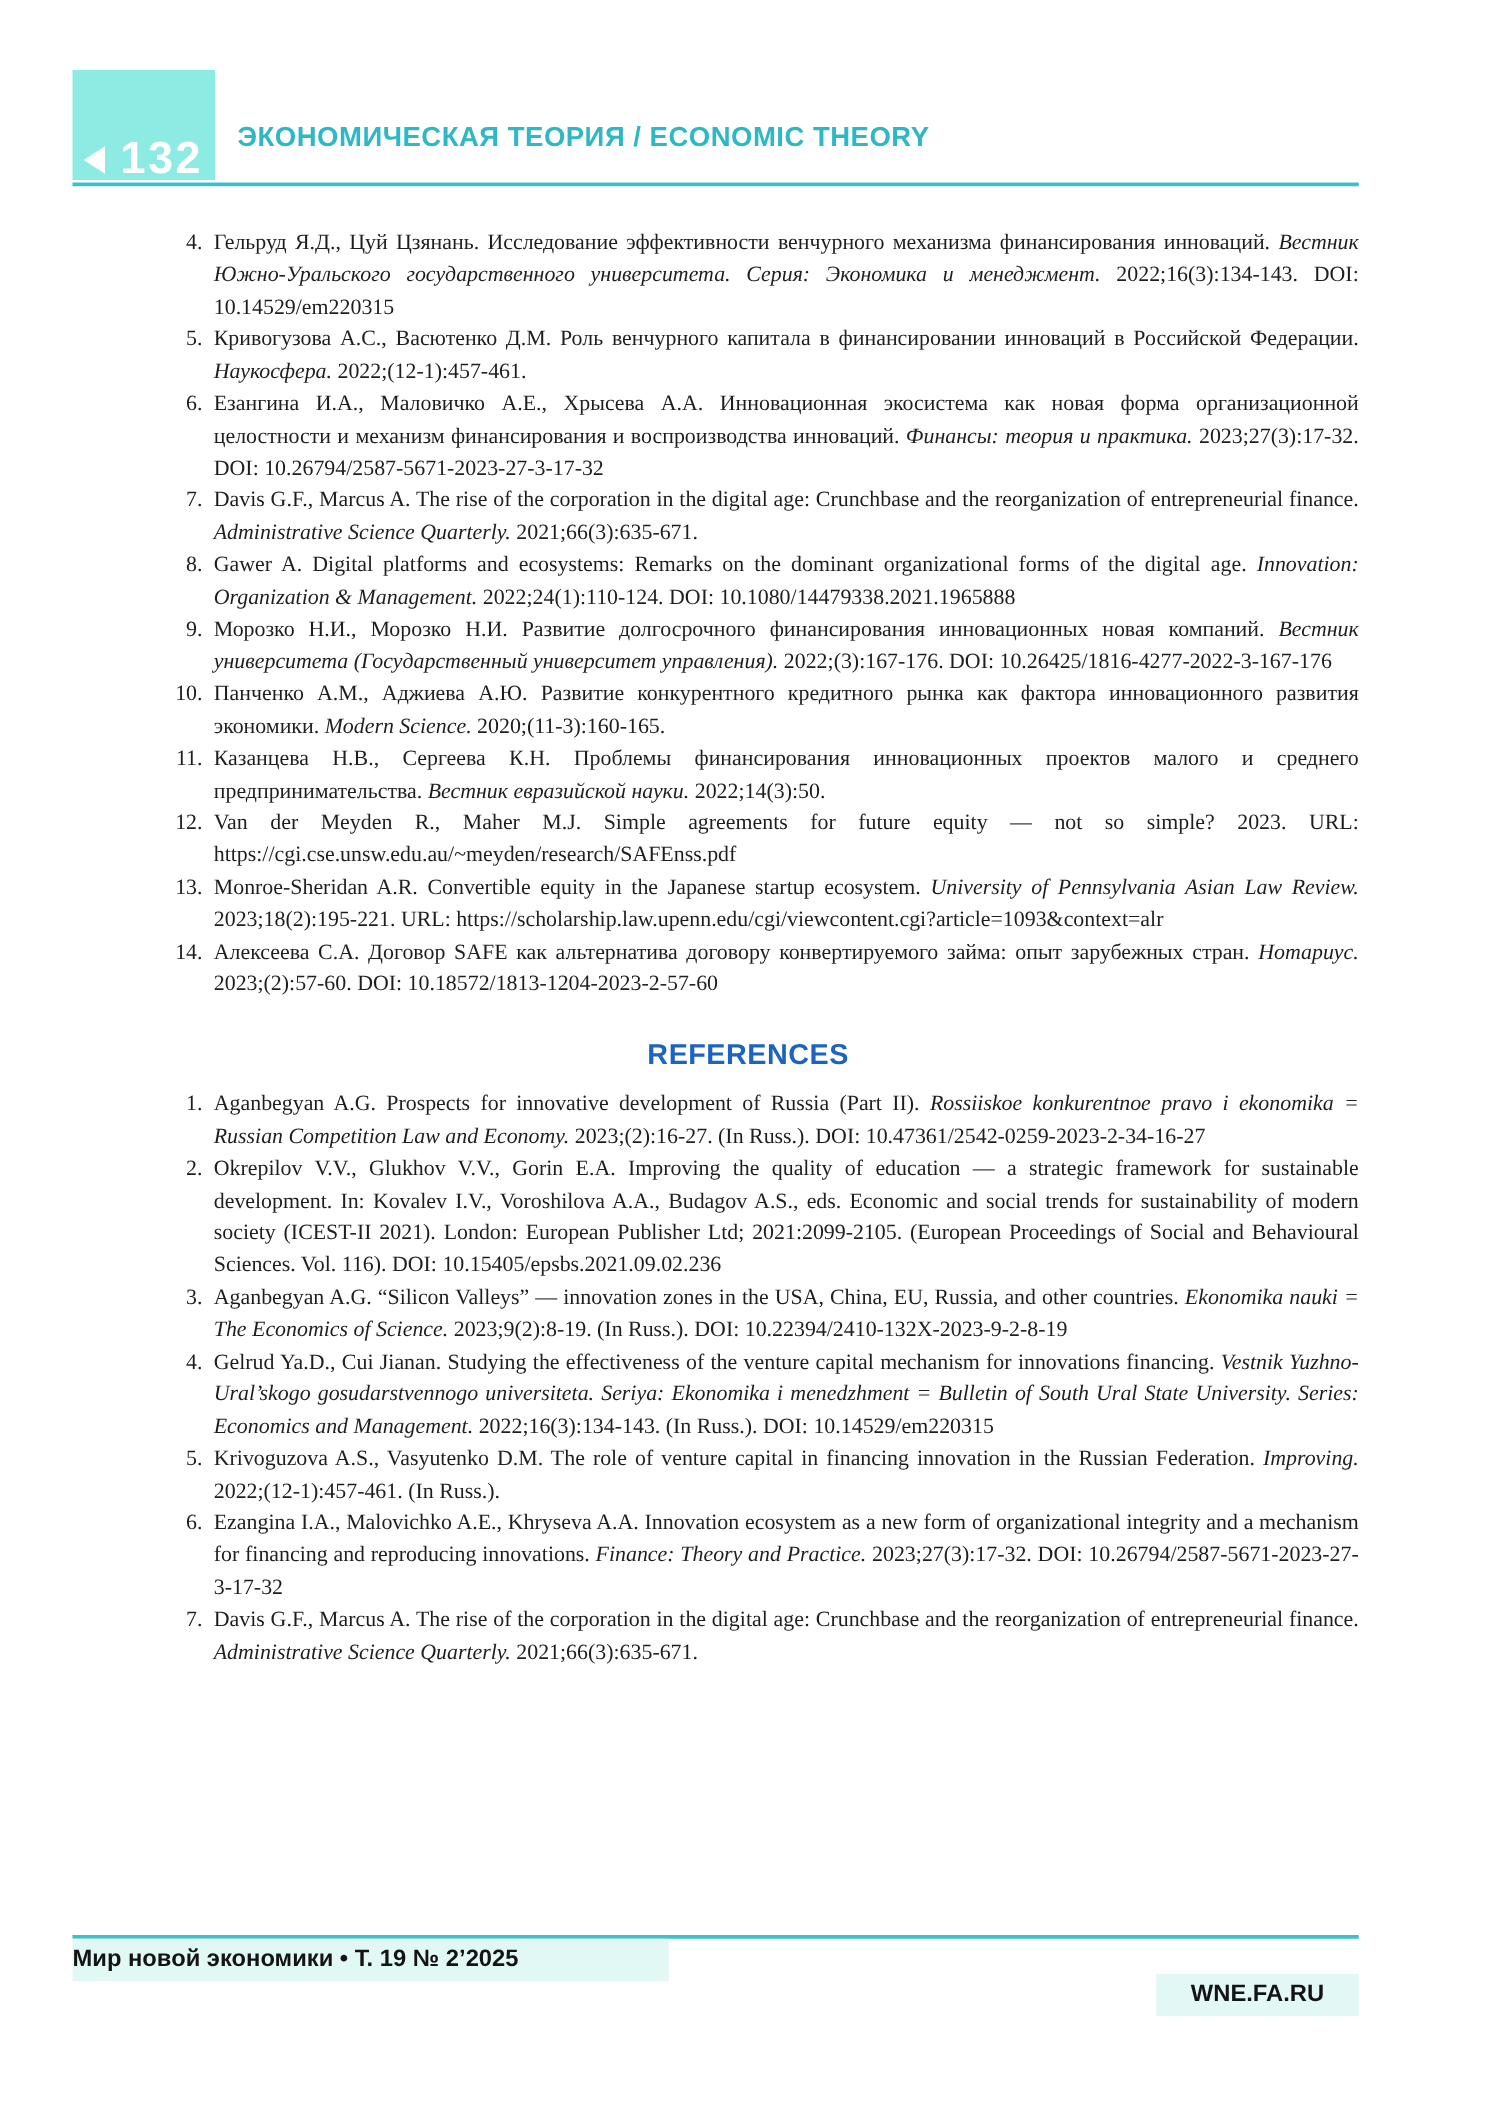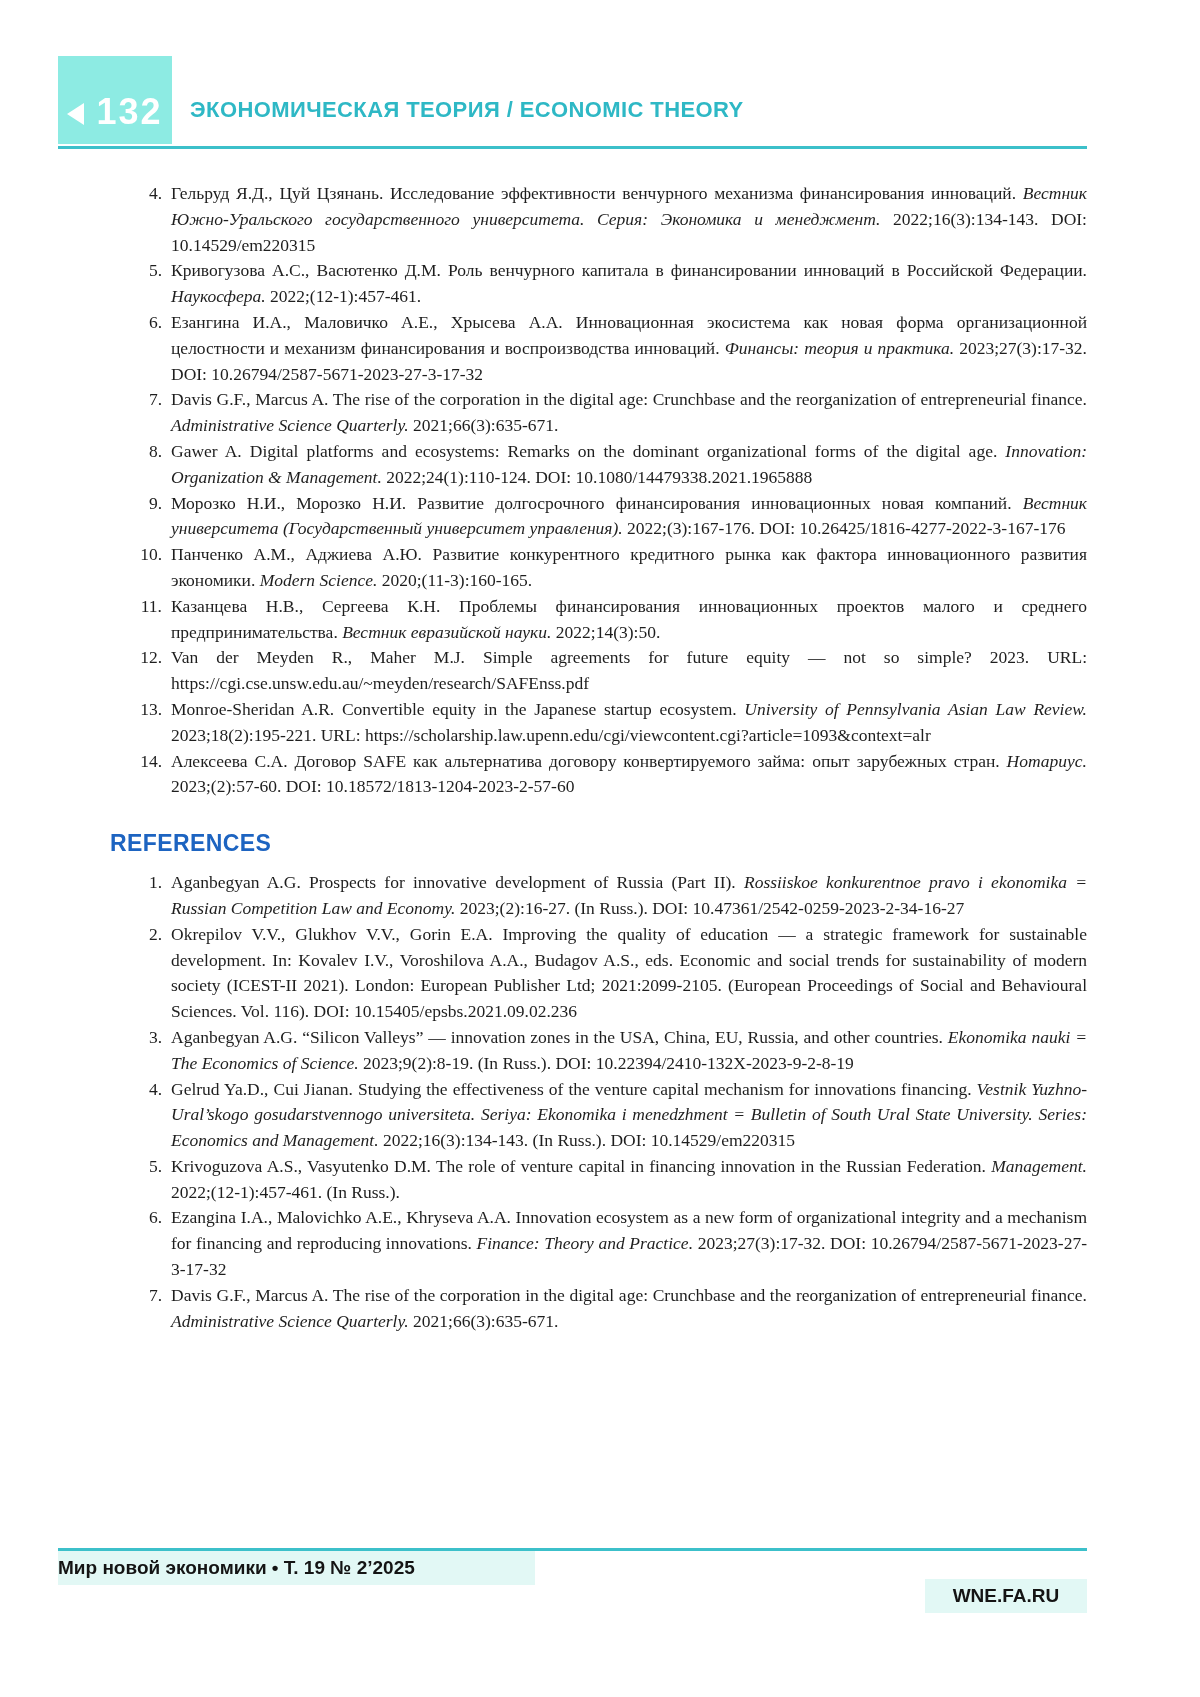--- a/index.html
+++ b/index.html
@@ -16,21 +16,20 @@
   
   .page-badge {
     position: absolute;
     left: 58px; top: 56px;
     width: 114px; height: 88px;
     background: #8debe3;
     display: flex;
     align-items: flex-end;
     justify-content: center;
     gap: 12px;
-    padding-bottom: 14px;
     box-sizing: border-box;
   }
   .back-tri {
     width: 0; height: 0;
     border-top: 11px solid transparent;
     border-bottom: 11px solid transparent;
     border-right: 17px solid #ffffff;
     margin-bottom: 5px;
   }
   .page-num {
@@ -78,20 +77,21 @@
     white-space: nowrap;
   }
   .ref-text {
     flex: 1;
     overflow-wrap: break-word;
     hyphens: auto;
   }
   .ref-text em { font-style: italic; }
   .references-heading {
     margin: 30px 0 13px 0;
+    text-align: center;
     font-family: "Liberation Sans", sans-serif;
     font-weight: bold;
     font-size: 23px;
     letter-spacing: 0.4px;
     color: #1d64c1;
   }
 
   
   .footer-rule {
     position: absolute;
@@ -206,21 +206,21 @@
         <div class="ref-item" lang="en">
           <span class="ref-num">3.</span>
           <span class="ref-text"><span>Aganbegyan A.G. “Silicon Valleys” — innovation zones in the USA, China, EU, Russia, and other countries. </span><em>Ekonomika nauki = The Economics of Science.</em><span> 2023;9(2):8-19. (In Russ.). DOI: 10.22394/2410-132X-2023-9-2-8-19</span></span>
         </div>
         <div class="ref-item" lang="en">
           <span class="ref-num">4.</span>
           <span class="ref-text"><span>Gelrud Ya.D., Cui Jianan. Studying the effectiveness of the venture capital mechanism for innovations financing. </span><em>Vestnik Yuzhno-Ural’skogo gosudarstvennogo universiteta. Seriya: Ekonomika i menedzhment = Bulletin of South Ural State University. Series: Economics and Management.</em><span> 2022;16(3):134-143. (In Russ.). DOI: 10.14529/em220315</span></span>
         </div>
         <div class="ref-item" lang="en">
           <span class="ref-num">5.</span>
-          <span class="ref-text"><span>Krivoguzova A.S., Vasyutenko D.M. The role of venture capital in financing innovation in the Russian Federation. </span><em>Management.</em><span> 2022;(12-1):457-461. (In Russ.).</span></span>
+          <span class="ref-text"><span>Krivoguzova A.S., Vasyutenko D.M. The role of venture capital in financing innovation in the Russian Federation. </span><em>Improving.</em><span> 2022;(12-1):457-461. (In Russ.).</span></span>
         </div>
         <div class="ref-item" lang="en">
           <span class="ref-num">6.</span>
           <span class="ref-text"><span>Ezangina I.A., Malovichko A.E., Khryseva A.A. Innovation ecosystem as a new form of organizational integrity and a mechanism for financing and reproducing innovations. </span><em>Finance: Theory and Practice.</em><span> 2023;27(3):17-32. DOI: 10.26794/2587-5671-2023-27-3-17-32</span></span>
         </div>
         <div class="ref-item" lang="en">
           <span class="ref-num">7.</span>
           <span class="ref-text"><span>Davis G.F., Marcus A. The rise of the corporation in the digital age: Crunchbase and the reorganization of entrepreneurial finance. </span><em>Administrative Science Quarterly.</em><span> 2021;66(3):635-671.</span></span>
         </div>
       </div>

